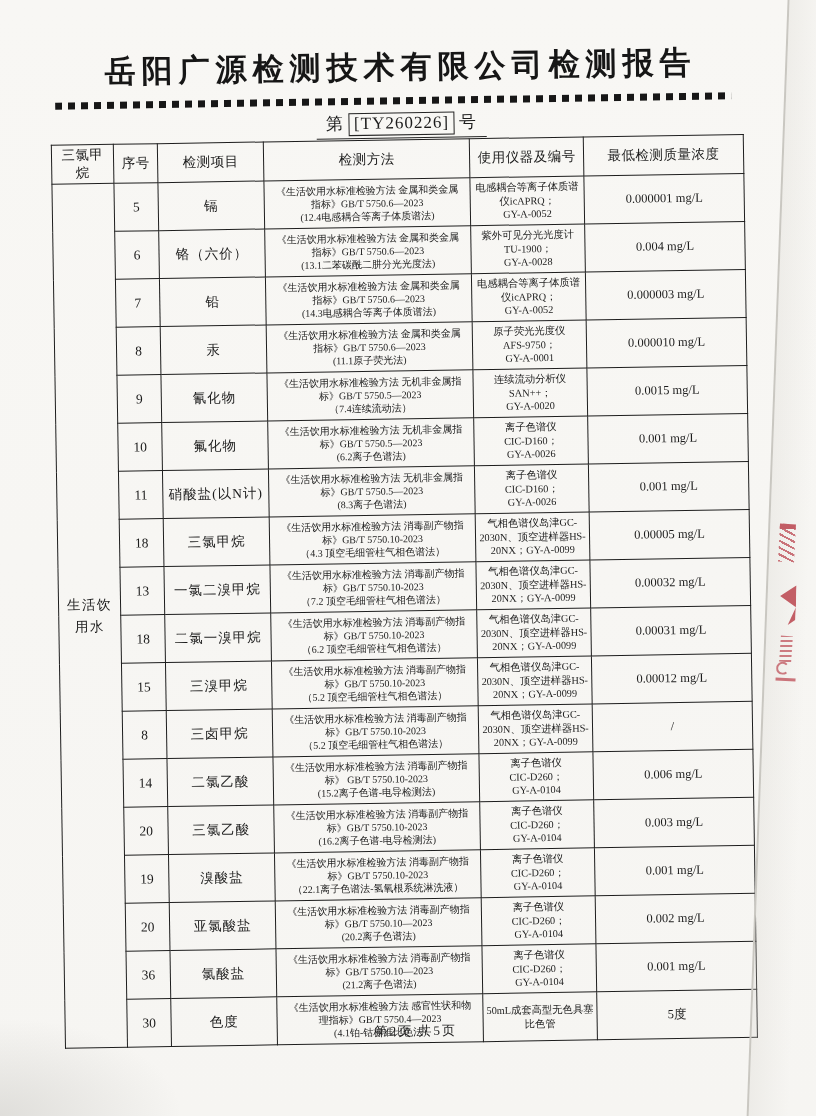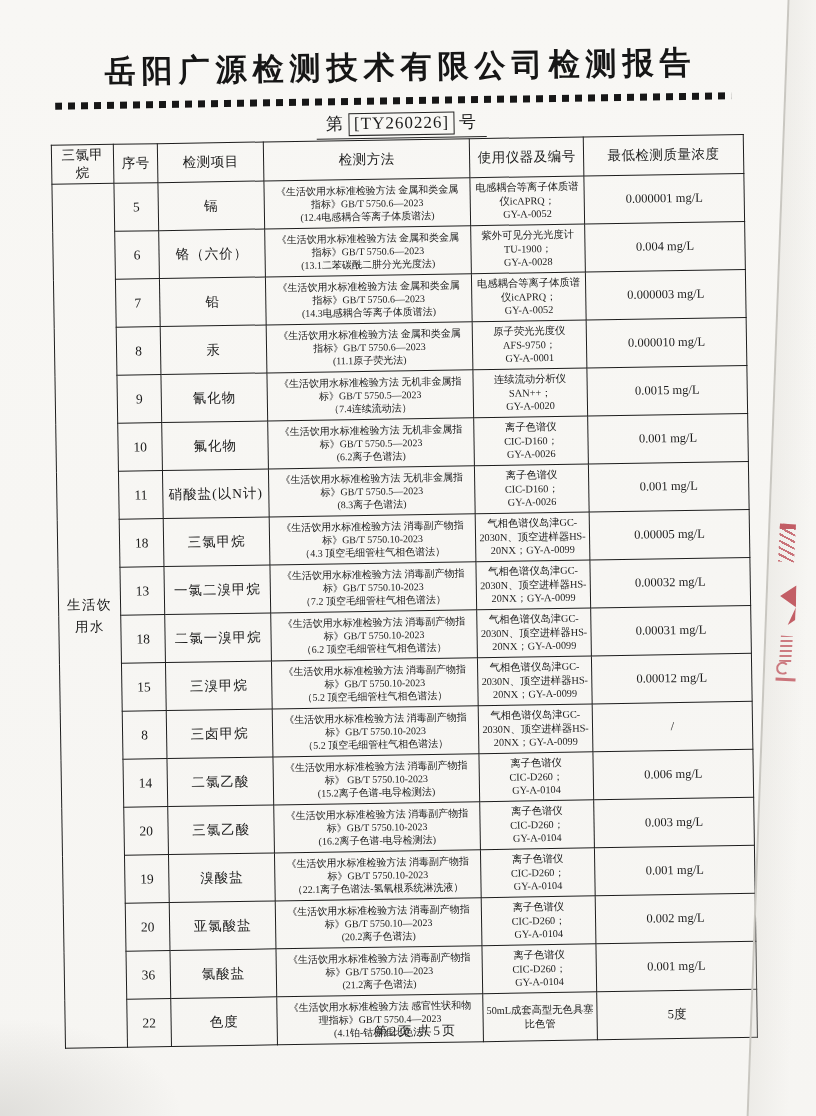--- a/index.html
+++ b/index.html
@@ -315,21 +315,21 @@
           <td class="item">氯酸盐</td>
           <td class="method">《生活饮用水标准检验方法 消毒副产物指
 标》GB/T 5750.10—2023
 (21.2离子色谱法)</td>
           <td class="instr">离子色谱仪
 CIC-D260；
 GY-A-0104</td>
           <td class="limit">0.001 mg/L</td>
         </tr>
         <tr>
-          <td class="no">22</td>
+          <td class="no">30</td>
           <td class="item">色度</td>
           <td class="method">《生活饮用水标准检验方法 感官性状和物
 理指标》GB/T 5750.4—2023
 (4.1铂-钴标准比色法)</td>
           <td class="instr">50mL成套高型无色具塞
 比色管</td>
           <td class="limit">5度</td>
         </tr>
       </tbody>
   </table>

